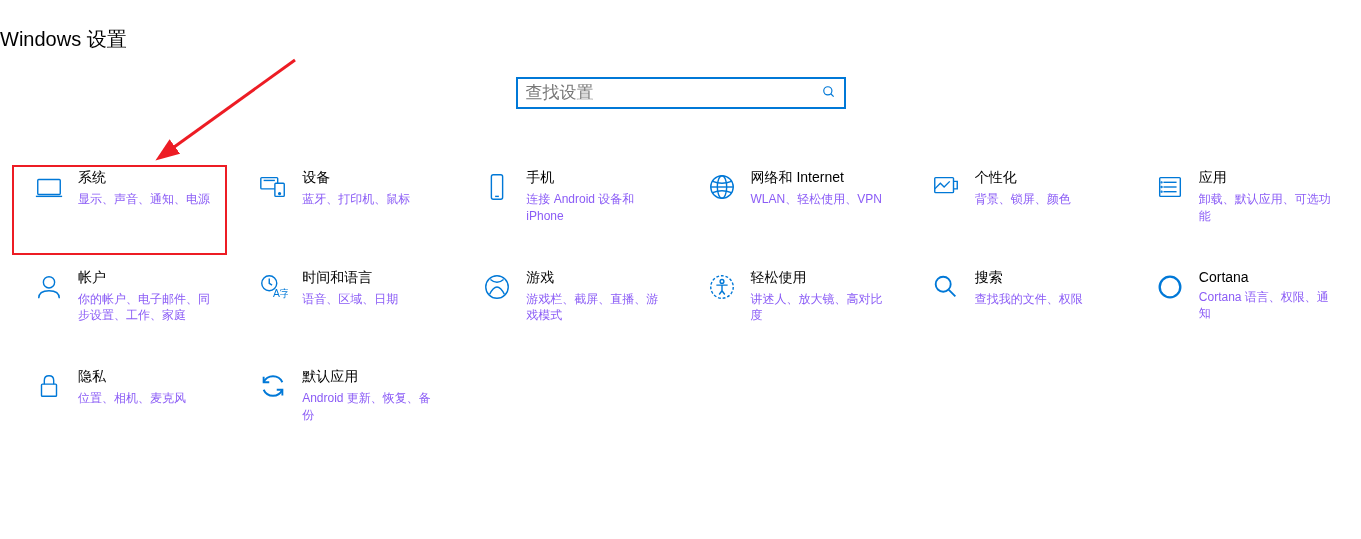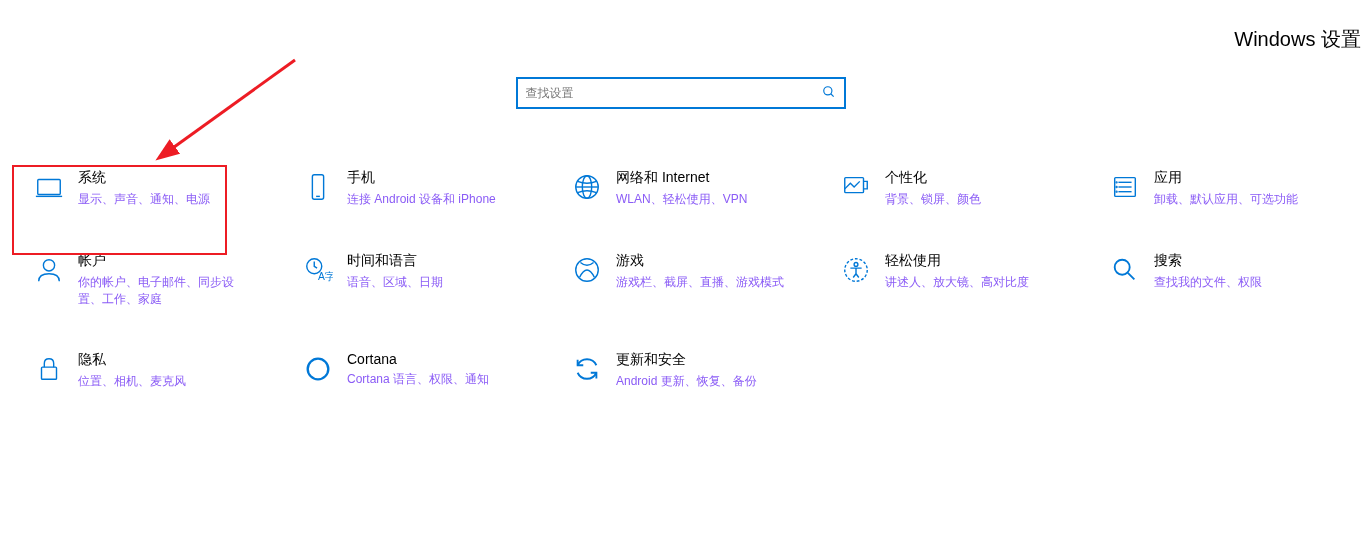--- a/index.html
+++ b/index.html
@@ -5,21 +5,21 @@
     * { margin: 0; padding: 0; box-sizing: border-box; }
     body {
       font-family: "Microsoft YaHei", "Segoe UI", sans-serif;
       background: #fff;
       width: 1361px;
       height: 539px;
       position: relative;
       overflow: hidden;
     }
     .title {
-      text-align: right;
+      text-align: left;
       font-size: 20px;
       font-weight: 400;
       color: #000;
       padding-top: 26px;
       padding-bottom: 24px;
     }
     .search-wrap {
       display: flex;
       justify-content: center;
       margin-bottom: 50px;
@@ -30,32 +30,32 @@
       border: 2px solid #0078d7;
       display: flex;
       align-items: center;
       padding: 0 8px;
       position: relative;
     }
     .search-input {
       border: none;
       outline: none;
       width: 100%;
-      font-size: 12px;
+      font-size: 17px;
       color: #666;
       background: transparent;
     }
     .search-input::placeholder { color: #777; }
     .search-icon {
       color: #0078d7;
       font-size: 14px;
     }
     .grid {
       display: grid;
-      grid-template-columns: repeat(5, 1fr);
+      grid-template-columns: repeat(6, 1fr);
       column-gap: 10px;
       row-gap: 50px;
       padding: 0 20px;
       gap: 24px;
     }
     .tile {
       display: flex;
       align-items: flex-start;
       padding: 10px 8px;
       cursor: pointer;
@@ -124,20 +124,34 @@
           <rect x="4" y="8" width="24" height="16" rx="1"></rect>
           <line x1="2" y1="26" x2="30" y2="26"></line>
         </svg>
     </div>
     <div class="tile-text">
       <div class="tile-title">系统</div>
       <div class="tile-desc">显示、声音、通知、电源</div>
     </div>
   </div>
 
+  <div class="tile">
+    <div class="tile-icon">
+      <svg viewBox="0 0 32 32" fill="none" stroke="currentColor" stroke-width="1.5">
+          <rect x="3" y="6" width="18" height="12" rx="1"></rect>
+          <rect x="18" y="12" width="10" height="14" rx="1" fill="#fff"></rect>
+          <circle cx="23" cy="23" r="1" fill="currentColor"></circle>
+          <line x1="6" y1="9" x2="18" y2="9"></line>
+        </svg>
+    </div>
+    <div class="tile-text">
+      <div class="tile-title">设备</div>
+      <div class="tile-desc">蓝牙、打印机、鼠标</div>
+    </div>
+  </div>
 
   <div class="tile">
     <div class="tile-icon">
       <svg viewBox="0 0 32 32" fill="none" stroke="currentColor" stroke-width="1.5">
           <rect x="10" y="3" width="12" height="26" rx="2"></rect>
           <line x1="14" y1="26" x2="18" y2="26"></line>
         </svg>
     </div>
     <div class="tile-text">
       <div class="tile-title">手机</div>
@@ -256,54 +270,54 @@
         </svg>
     </div>
     <div class="tile-text">
       <div class="tile-title">搜索</div>
       <div class="tile-desc">查找我的文件、权限</div>
     </div>
   </div>
 
   <div class="tile">
     <div class="tile-icon">
+      <svg viewBox="0 0 32 32" fill="none" stroke="currentColor" stroke-width="2.5">
+          <circle cx="16" cy="16" r="11"></circle>
+        </svg>
+    </div>
+    <div class="tile-text">
+      <div class="tile-title">Cortana</div>
+      <div class="tile-desc">Cortana 语言、权限、通知</div>
+    </div>
+  </div>
+
+  <div class="tile">
+    <div class="tile-icon">
       <svg viewBox="0 0 32 32" fill="none" stroke="currentColor" stroke-width="1.5">
           <rect x="8" y="14" width="16" height="13" rx="1"></rect>
           <path d="M11 14 L11 10 Q11 5 16 5 Q21 5 21 10 L21 14"></path>
         </svg>
     </div>
     <div class="tile-text">
       <div class="tile-title">隐私</div>
       <div class="tile-desc">位置、相机、麦克风</div>
-    </div>
-  </div>
-
-  <div class="tile">
-    <div class="tile-icon">
-      <svg viewBox="0 0 32 32" fill="none" stroke="currentColor" stroke-width="2.5">
-          <circle cx="16" cy="16" r="11"></circle>
-        </svg>
-    </div>
-    <div class="tile-text">
-      <div class="tile-title">Cortana</div>
-      <div class="tile-desc">Cortana 语言、权限、通知</div>
     </div>
   </div>
 
   <div class="tile">
     <div class="tile-icon">
       <svg viewBox="0 0 32 32" fill="none" stroke="currentColor" stroke-width="2">
           <path d="M26 12 A11 11 0 0 0 6 12"></path>
           <polyline points="6,6 6,12 12,12"></polyline>
           <path d="M6 20 A11 11 0 0 0 26 20"></path>
           <polyline points="26,26 26,20 20,20"></polyline>
         </svg>
     </div>
     <div class="tile-text">
-      <div class="tile-title">更新和安全</div>
+      <div class="tile-title">默认应用</div>
       <div class="tile-desc">Android 更新、恢复、备份</div>
     </div>
   </div>
 
 </div>
 
 <div class="highlight-box"></div>
 <svg class="arrow-svg" width="150" height="120">
   <defs>
       <marker id="ah" markerWidth="10" markerHeight="10" refX="2" refY="3" orient="auto">

